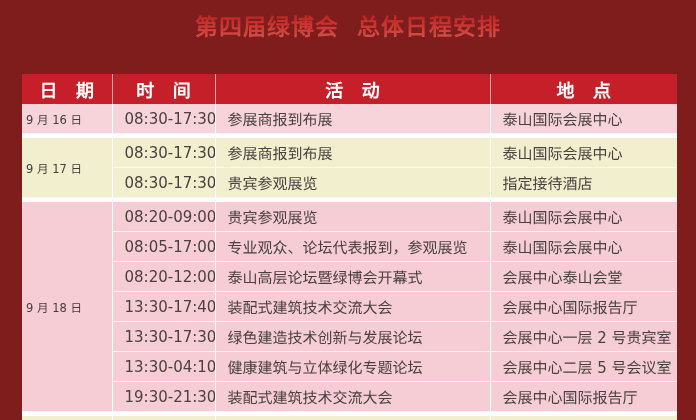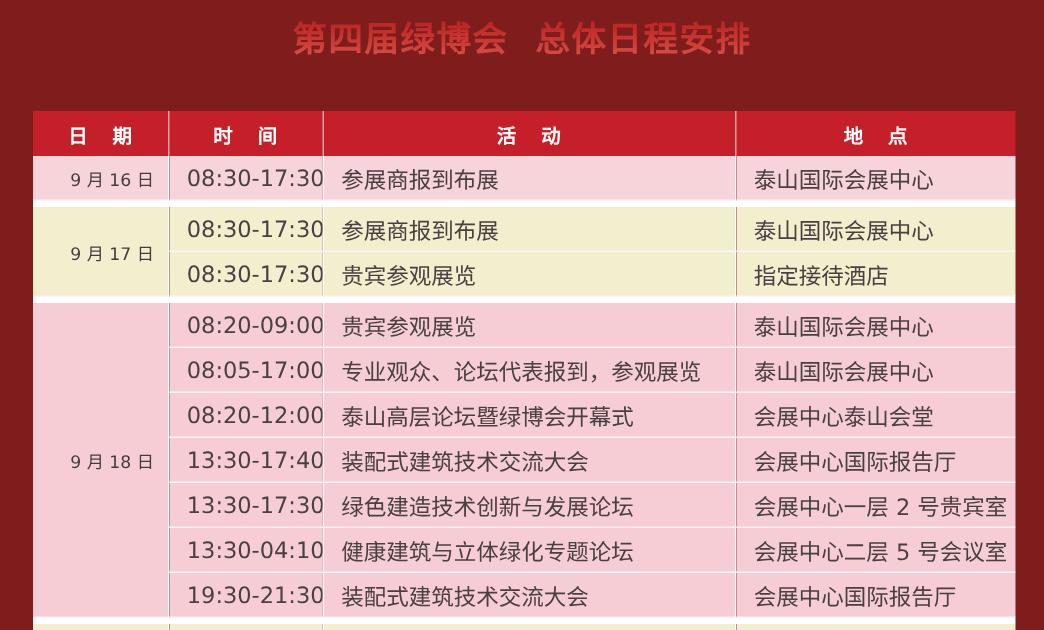--- a/index.html
+++ b/index.html
@@ -56,21 +56,21 @@
     font-size: 11.5px;
   }
   .sched-table col.c-date { width: 90px; }
   .sched-table col.c-time { width: 103px; }
   .sched-table col.c-act  { width: 275px; }
   .sched-table col.c-loc  { width: 187px; }
 
   thead th {
     background: #c5202a;
     color: #ffffff;
-    font-size: 13px;
+    font-size: 18px;
     font-weight: bold;
     height: 30px;
     letter-spacing: 6px;
     text-indent: 6px;
     text-align: center;
     border-right: 1px solid #e3a3a6;
     padding: 0;
     margin-top: 36px;
   }
   thead th:last-child { border-right: none; }
@@ -82,22 +82,21 @@
     font-size: 15px;
     vertical-align: middle;
     border-right: 1px solid #ffffff;
     border-bottom: 1px solid #fdf4f6;
     white-space: nowrap;
     overflow: hidden;
   }
   tbody td:last-child { border-right: none; }
 
   td.date-cell {
-    text-align: center;
-    padding-left: 16px;
+    padding-left: 4px;
     font-size: 11.5px;
     color: #463c3e;
   }
 
   
   .tint-pink  td { background: #f7d3da; }
   .tint-cream td { background: #f1efcd; }
   .tint-rose  td { background: #f6cdd5; }
 
   .tint-pink  td.date-cell { background: #f7d3da; }

